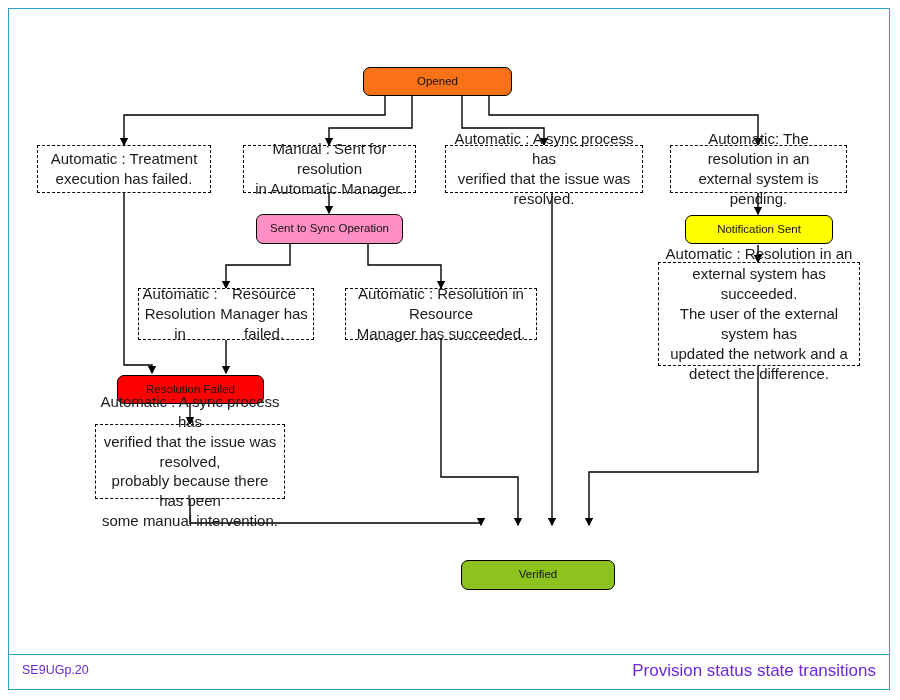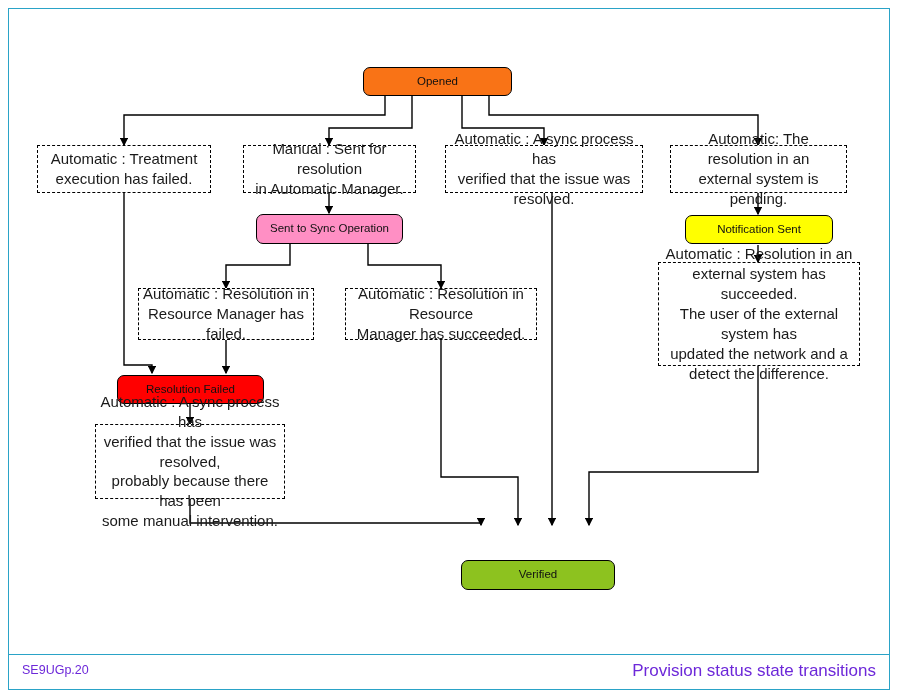--- a/index.html
+++ b/index.html
@@ -169,21 +169,21 @@
   <div class="label-box" style="left:445px; top:145px; width:198px; height:48px; flex-direction:column;">
     <span>Automatic : A sync process has</span>
     <span>verified that the issue was resolved.</span>
   </div>
 
   <div class="label-box" style="left:670px; top:145px; width:177px; height:48px; flex-direction:column;">
     <span>Automatic: The resolution in an</span>
     <span>external system is pending.</span>
   </div>
 
-  <div class="label-box" style="left:138px; top:288px; width:176px; height:52px; flex-direction:column;">
+  <div class="label-box" style="left:138px; top:288px; width:176px; height:52px; ">
     <span>Automatic : Resolution in</span>
     <span>Resource Manager has failed.</span>
   </div>
 
   <div class="label-box" style="left:345px; top:288px; width:192px; height:52px; flex-direction:column;">
     <span>Automatic : Resolution in Resource</span>
     <span>Manager has succeeded.</span>
   </div>
 
   <div class="label-box" style="left:658px; top:262px; width:202px; height:104px; flex-direction:column;">

